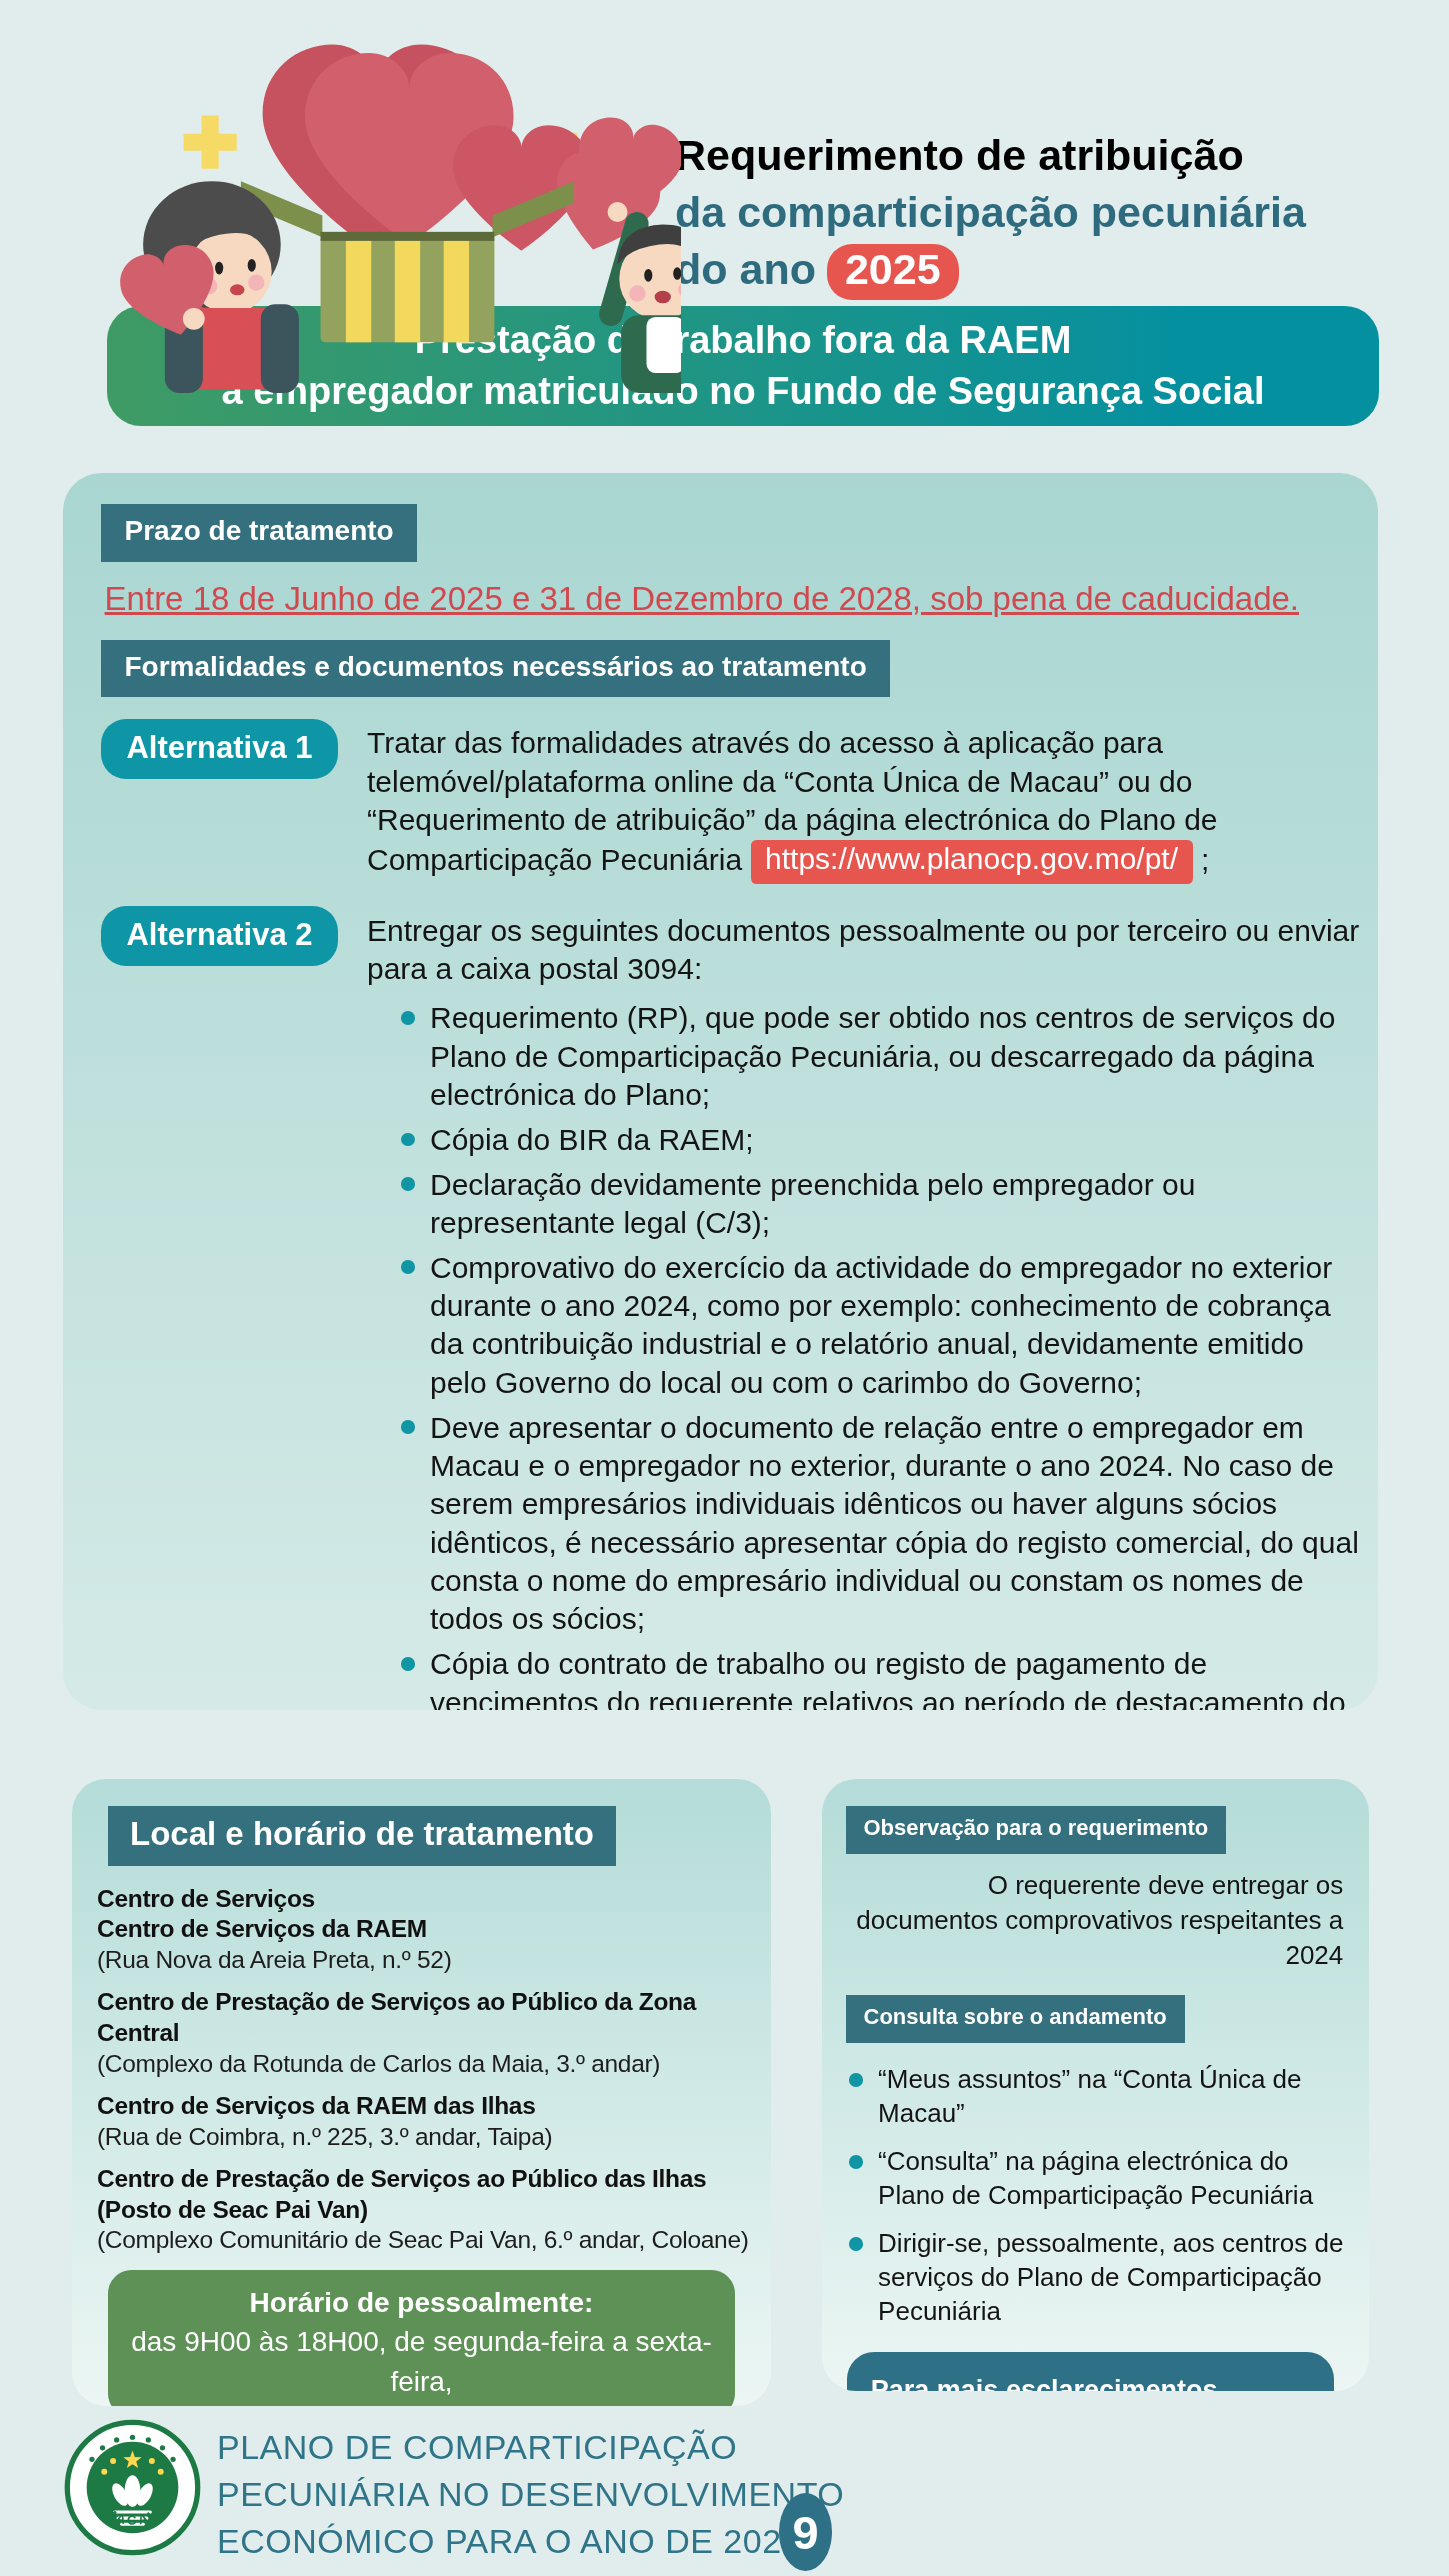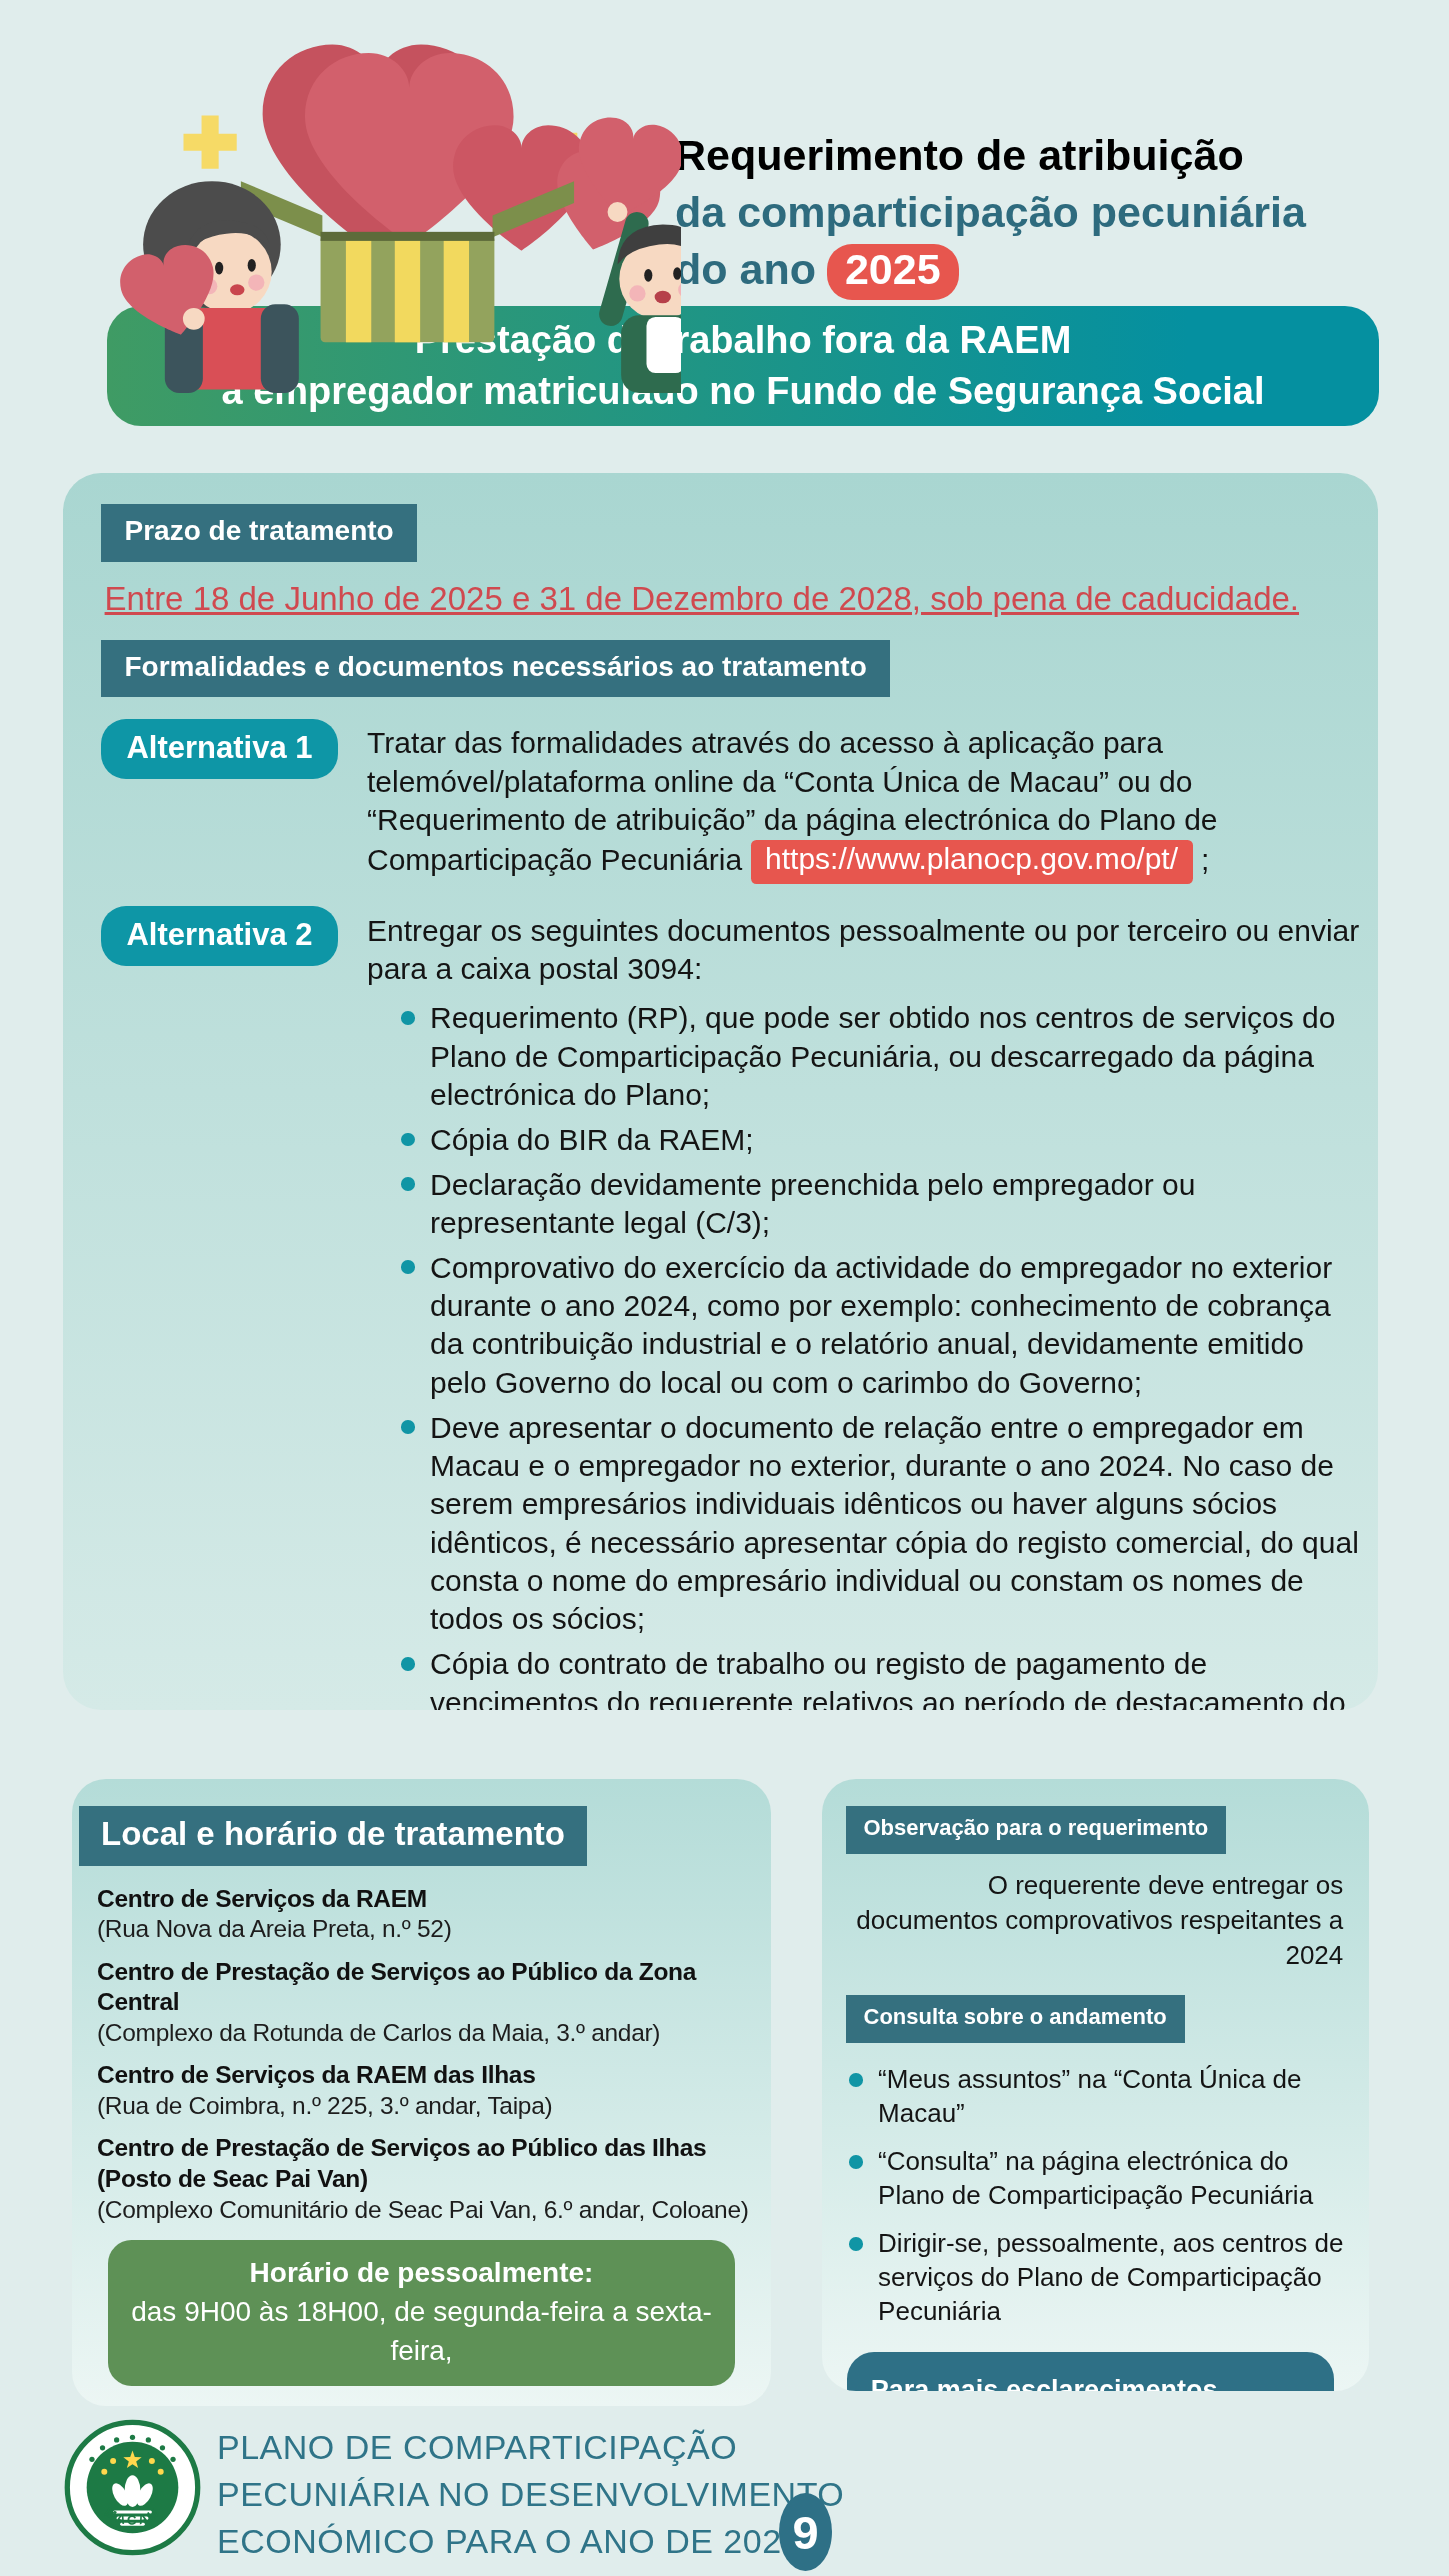--- a/index.html
+++ b/index.html
@@ -39,21 +39,21 @@
   ul.bullets li{display:flex;}
   .dot{flex:none;width:13.6px;height:13.6px;border-radius:50%;background:#1095a5;
        margin:11.8px 15.4px 0 0;}
 
   
   .card{position:absolute;border-radius:34px;overflow:hidden;
         background:linear-gradient(180deg,#b4dcd8 0%,#ecf6f4 100%);}
   .card-left{left:72px;top:1779px;width:699px;height:627px;}
   .card-right{left:822px;top:1779px;width:547px;height:612px;}
   .box-hdr{display:inline-block;background:#35707f;color:#fff;font-weight:bold;}
-  .card-left .box-hdr{font-size:33px;padding:9px 22px 12.7px;margin:27px 0 18px 7px;}
+  .card-left .box-hdr{font-size:33px;padding:9px 22px 12.7px;margin:27px 0 18px 36px;}
   .card-right .box-hdr{font-size:22px;padding:9px 18px 12.7px;}
   .centers{margin-left:25px;width:656px;}
   .c-name{font-weight:bold;font-size:24.5px;line-height:1.25;color:#111;letter-spacing:-0.3px;}
   .c-addr{font-size:24.5px;line-height:1.25;color:#1d1d1d;letter-spacing:-0.3px;margin-bottom:11.8px;}
   .hours-box{margin:14.5px auto 0;width:591px;border-radius:23.5px;background:#5e9156;
              color:#fff;text-align:center;font-size:28px;line-height:1.4;
              padding:12.7px 18px 16.3px;}
   .hours-line1{font-weight:bold;}
   .card-right .inner{padding:27px 0 0 23.5px;}
   .note{font-size:26px;line-height:1.35;color:#141414;width:496px;margin:14.5px 0 22px 1.8px;text-align:right;}
@@ -195,20 +195,21 @@
           </ul>
         </div>
       </div>
     </div>
   </div>
 
   <div class="card card-left">
     <div class="box-hdr">Local e horário de tratamento</div>
     <div class="centers">
       <div>
+        <div class="c-name">Centro de Serviços</div>
       </div>
       <div>
         <div class="c-name">Centro de Serviços da RAEM</div>
         <div class="c-addr">(Rua Nova da Areia Preta, n.º 52)</div>
       </div>
       <div>
         <div class="c-name">Centro de Prestação de Serviços ao Público da Zona Central</div>
         <div class="c-addr">(Complexo da Rotunda de Carlos da Maia, 3.º andar)</div>
       </div>
       <div>

